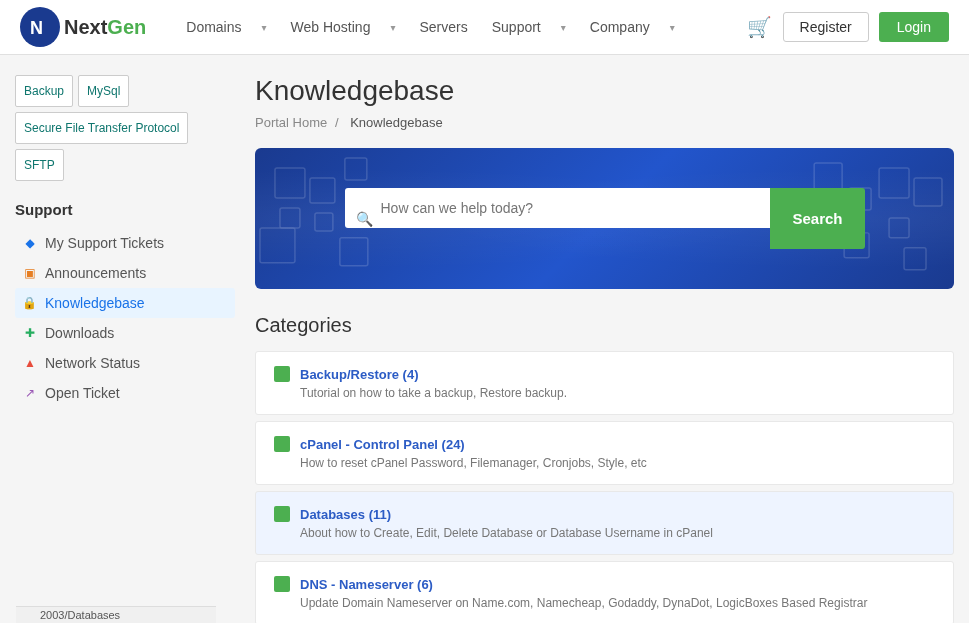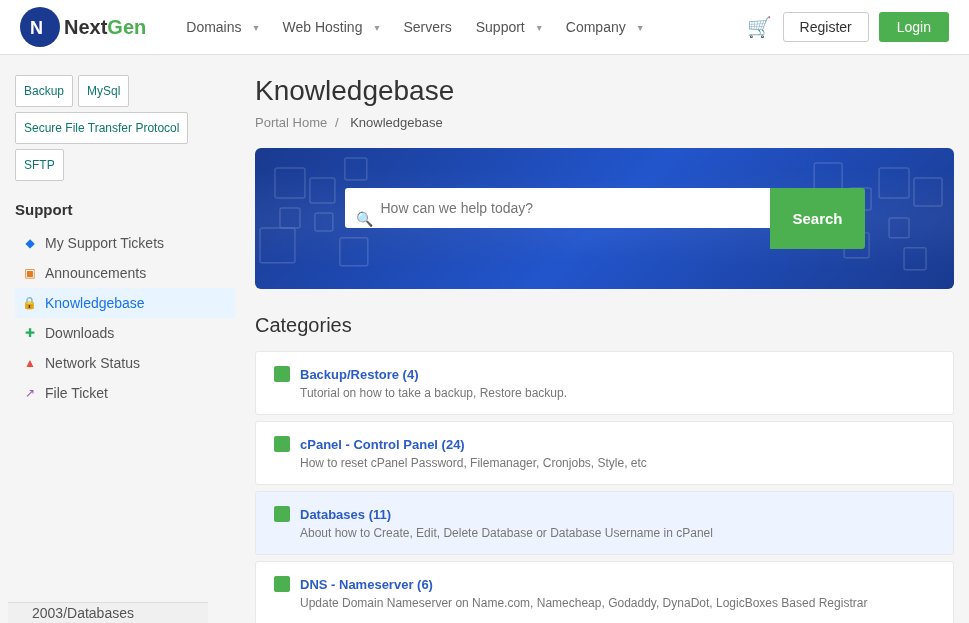--- a/index.html
+++ b/index.html
@@ -34,21 +34,21 @@
       gap: 4px;
       flex: 1;
     }
     .nav-item {
       display: flex;
       align-items: center;
       padding: 6px 10px;
       cursor: pointer;
       color: #555;
       font-size: 14px;
-      gap: 12px;
+      gap: 20px;
       white-space: nowrap;
     }
     .nav-chevron { font-size: 10px; color: #999; }
     .navbar-right {
       display: flex;
       align-items: center;
       gap: 10px;
     }
     .cart-icon { font-size: 20px; color: #666; cursor: pointer; }
     .btn-register {
@@ -262,25 +262,25 @@
     .category-desc {
       font-size: 12px;
       color: #777;
       margin-left: 26px;
     }
 
     
     .status-bar {
       position: fixed;
       bottom: 0;
-      left: 8px;
+      left: 16px;
       background: #f0f0f0;
       border-top: 1px solid #ddd;
       padding: 2px 24px;
-      font-size: 14px;
+      font-size: 11px;
       color: #555;
       width: 200px;
     }
   </style>
 </head>
 <body>
 
 <nav class="navbar">
   <a class="navbar-logo" href="#">
     <svg class="logo-icon" viewBox="0 0 40 40">
@@ -350,21 +350,21 @@
       <div class="support-item">
         <span class="support-item-icon icon-download">✚</span>
         <span>Downloads</span>
       </div>
       <div class="support-item">
         <span class="support-item-icon icon-network">▲</span>
         <span>Network Status</span>
       </div>
       <div class="support-item">
         <span class="support-item-icon icon-openticket">↗</span>
-        <span>File Ticket</span>
+        <span>Open Ticket</span>
       </div>
     </div>
   </aside>
 
   <main class="main-content">
     <h1 class="page-title">Knowledgebase</h1>
     <div class="breadcrumb">
       <a href="#">Portal Home</a>
       <span>/</span>
       <span class="current">Knowledgebase</span>

